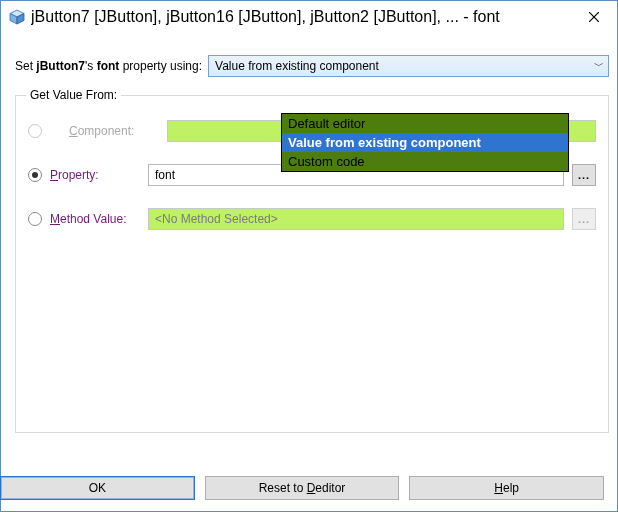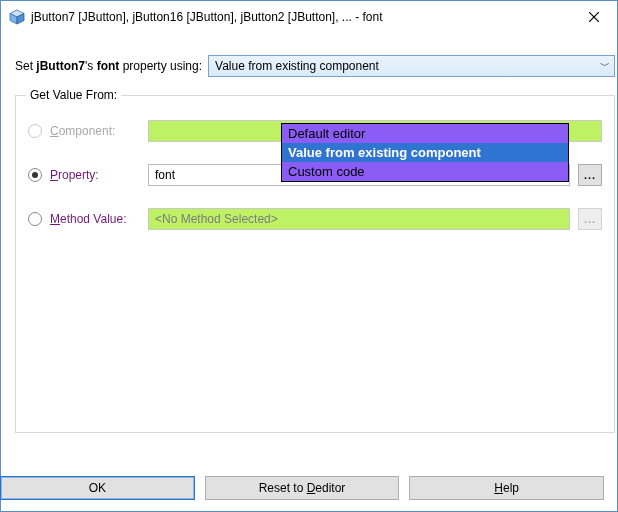--- a/index.html
+++ b/index.html
@@ -15,28 +15,28 @@
     border: 1px solid #5a8cc5;
   }
   .titlebar {
     height: 32px;
     display: flex;
     align-items: center;
     padding: 0 0 0 8px;
     background: #fff;
   }
   .titlebar .icon3d { width: 16px; height: 16px; margin-right: 6px; }
-  .titlebar .title { flex: 1; color: #000; font-size: 12px; white-space: nowrap; overflow: hidden; text-overflow: ellipsis; }
+  .titlebar .title { flex: 1; color: #000; font-size: 16px; white-space: nowrap; overflow: hidden; text-overflow: ellipsis; }
   .titlebar .close {
     width: 46px; height: 32px; display: flex; align-items: center; justify-content: center;
     font-size: 14px; color: #000;
   }
 
   .content {
-    padding: 10px 2px 0 14px;
+    padding: 10px 8px 0 14px;
     position: relative;
   }
 
   .setline {
     display: flex;
     align-items: center;
     gap: 6px;
     margin: 12px 0 8px 0;
     font-size: 12px;
     position: relative;
@@ -50,24 +50,24 @@
     background: linear-gradient(#eaf3fb,#d9ebf9);
     display: flex; align-items: center; justify-content: space-between;
     padding: 0 4px 0 6px;
     color: #000;
   }
   .combo .chev { color: #2a2a2a; font-size: 10px; }
 
   .dropdown {
     position: absolute;
     left: 280px;
-    top: 90px;
+    top: 80px;
     width: 288px;
     border: 1px solid #000;
-    background: #8b5cf6;
+    background: #4d7c0f;
     z-index: 50;
   }
   .dropdown .opt {
     padding: 2px 6px;
     font-size: 13px;
   }
   .dropdown .opt.sel {
     background: #2f74d0;
     color: #fff;
     font-weight: 700;
@@ -100,21 +100,21 @@
     width: 14px; height: 14px; border: 1px solid #888; border-radius: 50%;
     display: inline-flex; align-items: center; justify-content: center; flex: 0 0 14px;
     background: #fff;
   }
   .radio.disabled { border-color: #c9c9c9; }
   .radio.checked::after {
     content: ""; width: 6px; height: 6px; border-radius: 50%; background: #333;
   }
   .label { width: 90px; color: #701a75; }
   .label .ul { text-decoration: underline; }
-  .label.disabled { color: #a9a9a9; }
+  .label.disabled { color: #a9a9a9; margin-left: 19px; }
   .field {
     flex: 1;
     height: 22px;
     border: 1px solid #b9b9b9;
     background: #fff;
     display: flex; align-items: center;
     padding: 0 6px;
     color: #000;
   }
   .field.disabled { background: #bef264; border-color: #c9c9c9; color: #9a9a9a; }

